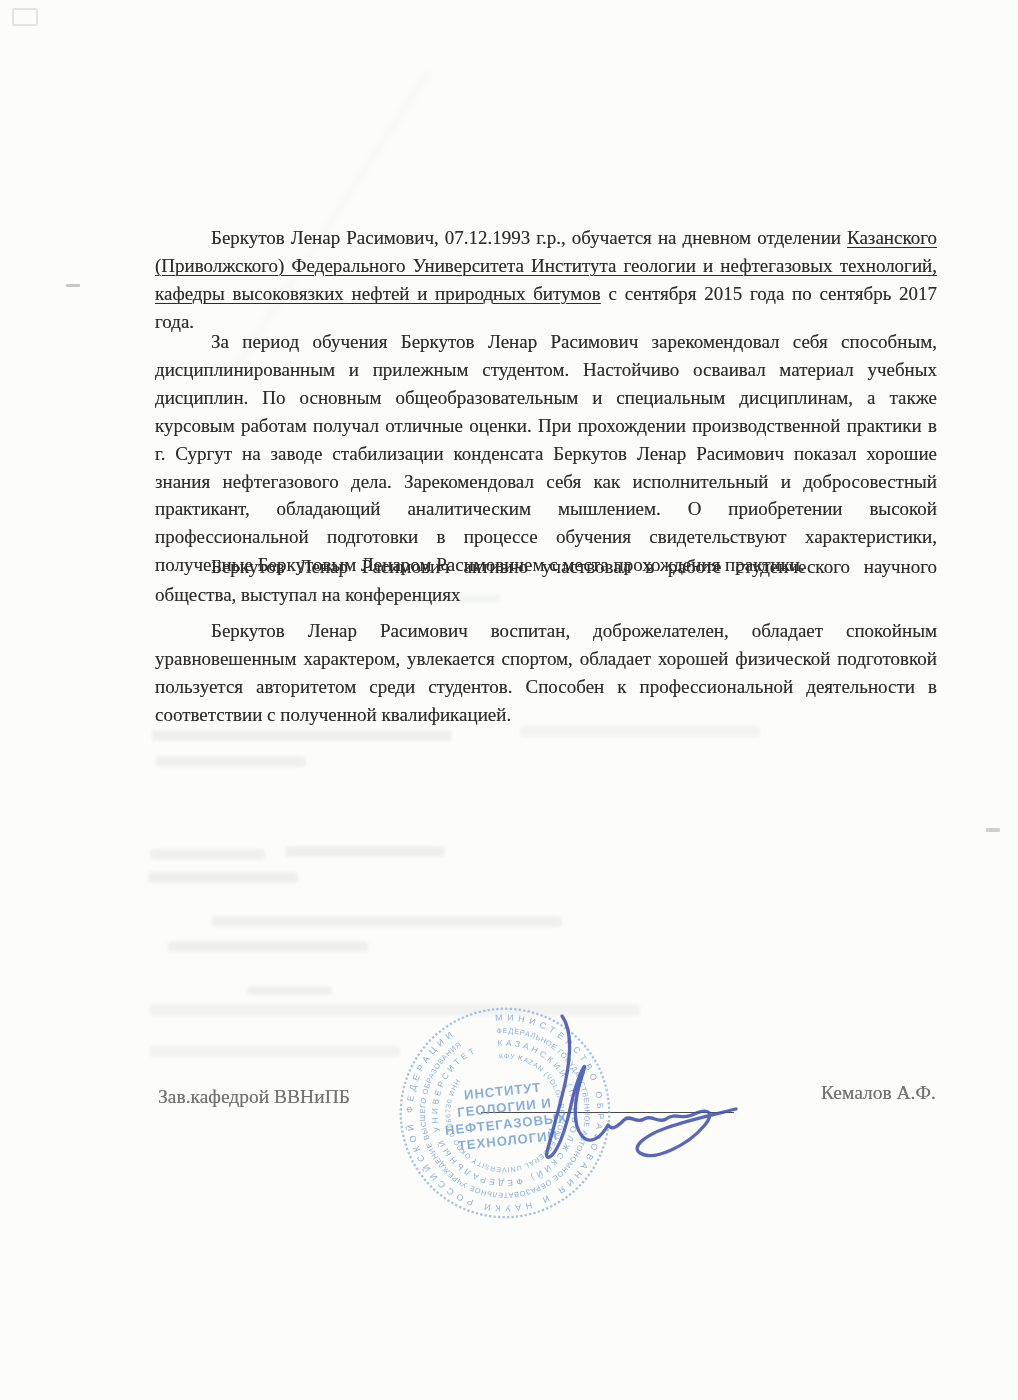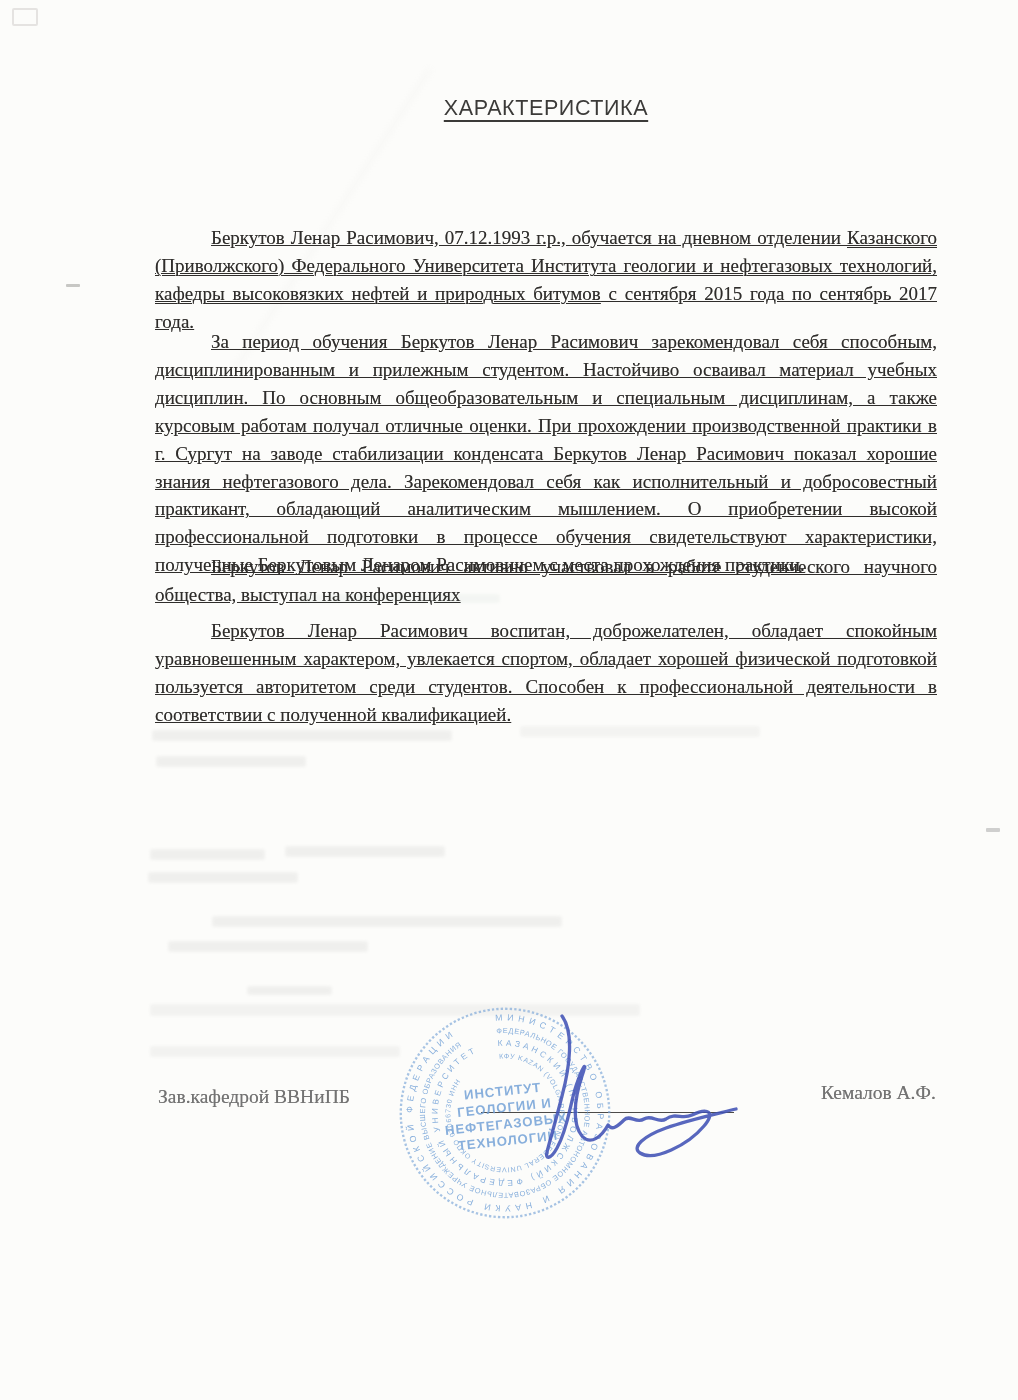--- a/index.html
+++ b/index.html
@@ -17,21 +17,20 @@
     margin:0;text-align:center;
     font-family:"Liberation Sans","DejaVu Sans",sans-serif;
     font-size:21.5px;font-weight:500;letter-spacing:.6px;color:#3b3a38;
     text-decoration:underline;text-underline-offset:5px;text-decoration-thickness:1.5px;
   }
   .para{
     position:absolute;left:155px;width:782px;margin:0;
     font-size:19px;line-height:27.9px;text-align:justify;
     text-indent:56px;
     text-shadow:0 0 .5px rgba(60,58,55,.55);
-    text-decoration:underline;
   }
   .p1{top:224px;}
   .p2{top:328px;}
   .p3{top:553px;}
   .p4{top:617px;}
   .u{text-decoration:underline;text-underline-offset:3px;text-decoration-thickness:1.2px;}
   .sig-label{
     position:absolute;font-size:19.5px;color:#737373;
     text-shadow:0 0 .5px rgba(60,58,55,.5);
   }
@@ -72,21 +71,20 @@
 </head>
 <body>
 
 <div class="page">
 
   <div class="streak"></div>
   <div class="corner-mark"></div>
   <div class="speck" style="left:66px;top:284px;width:14px;height:3px;opacity:.55;"></div>
   <div class="speck" style="left:986px;top:828px;width:14px;height:4px;opacity:.45;"></div>
 
-  <h1 class="title">ХАРАКТЕРИСТИКА</h1>
 
   <p class="para p1"><span>Беркутов Ленар Расимович, 07.12.1993 г.р., обучается на дневном отделении </span><span class="u">Казанского (Приволжского) Федерального Университета Института геологии и нефтегазовых технологий, кафедры высоковязких нефтей и природных битумов</span><span> с сентября 2015 года по сентябрь 2017 года.</span></p>
 
   <p class="para p2">За период обучения Беркутов Ленар Расимович зарекомендовал себя способным, дисциплинированным и прилежным студентом.  Настойчиво осваивал материал учебных дисциплин. По основным общеобразовательным и специальным дисциплинам, а также курсовым работам получал отличные оценки.  При прохождении производственной практики в г. Сургут на заводе стабилизации конденсата Беркутов Ленар Расимович показал хорошие знания нефтегазового дела. Зарекомендовал себя как исполнительный и добросовестный практикант, обладающий аналитическим мышлением. О приобретении высокой профессиональной подготовки в процессе обучения свидетельствуют характеристики, полученные Беркутовым Ленаром Расимовичем с места прохождения практики.</p>
 
   <p class="para p3">Беркутов Ленар Расимович активно участвовал в работе студенческого научного общества, выступал на конференциях</p>
 
   <p class="para p4">Беркутов Ленар Расимович воспитан, доброжелателен, обладает спокойным уравновешенным характером, увлекается спортом, обладает хорошей физической подготовкой пользуется авторитетом среди студентов. Способен к профессиональной деятельности в соответствии с полученной квалификацией.</p>
 
   <div class="ghost" style="left:152px;top:730px;width:300px;"></div>

